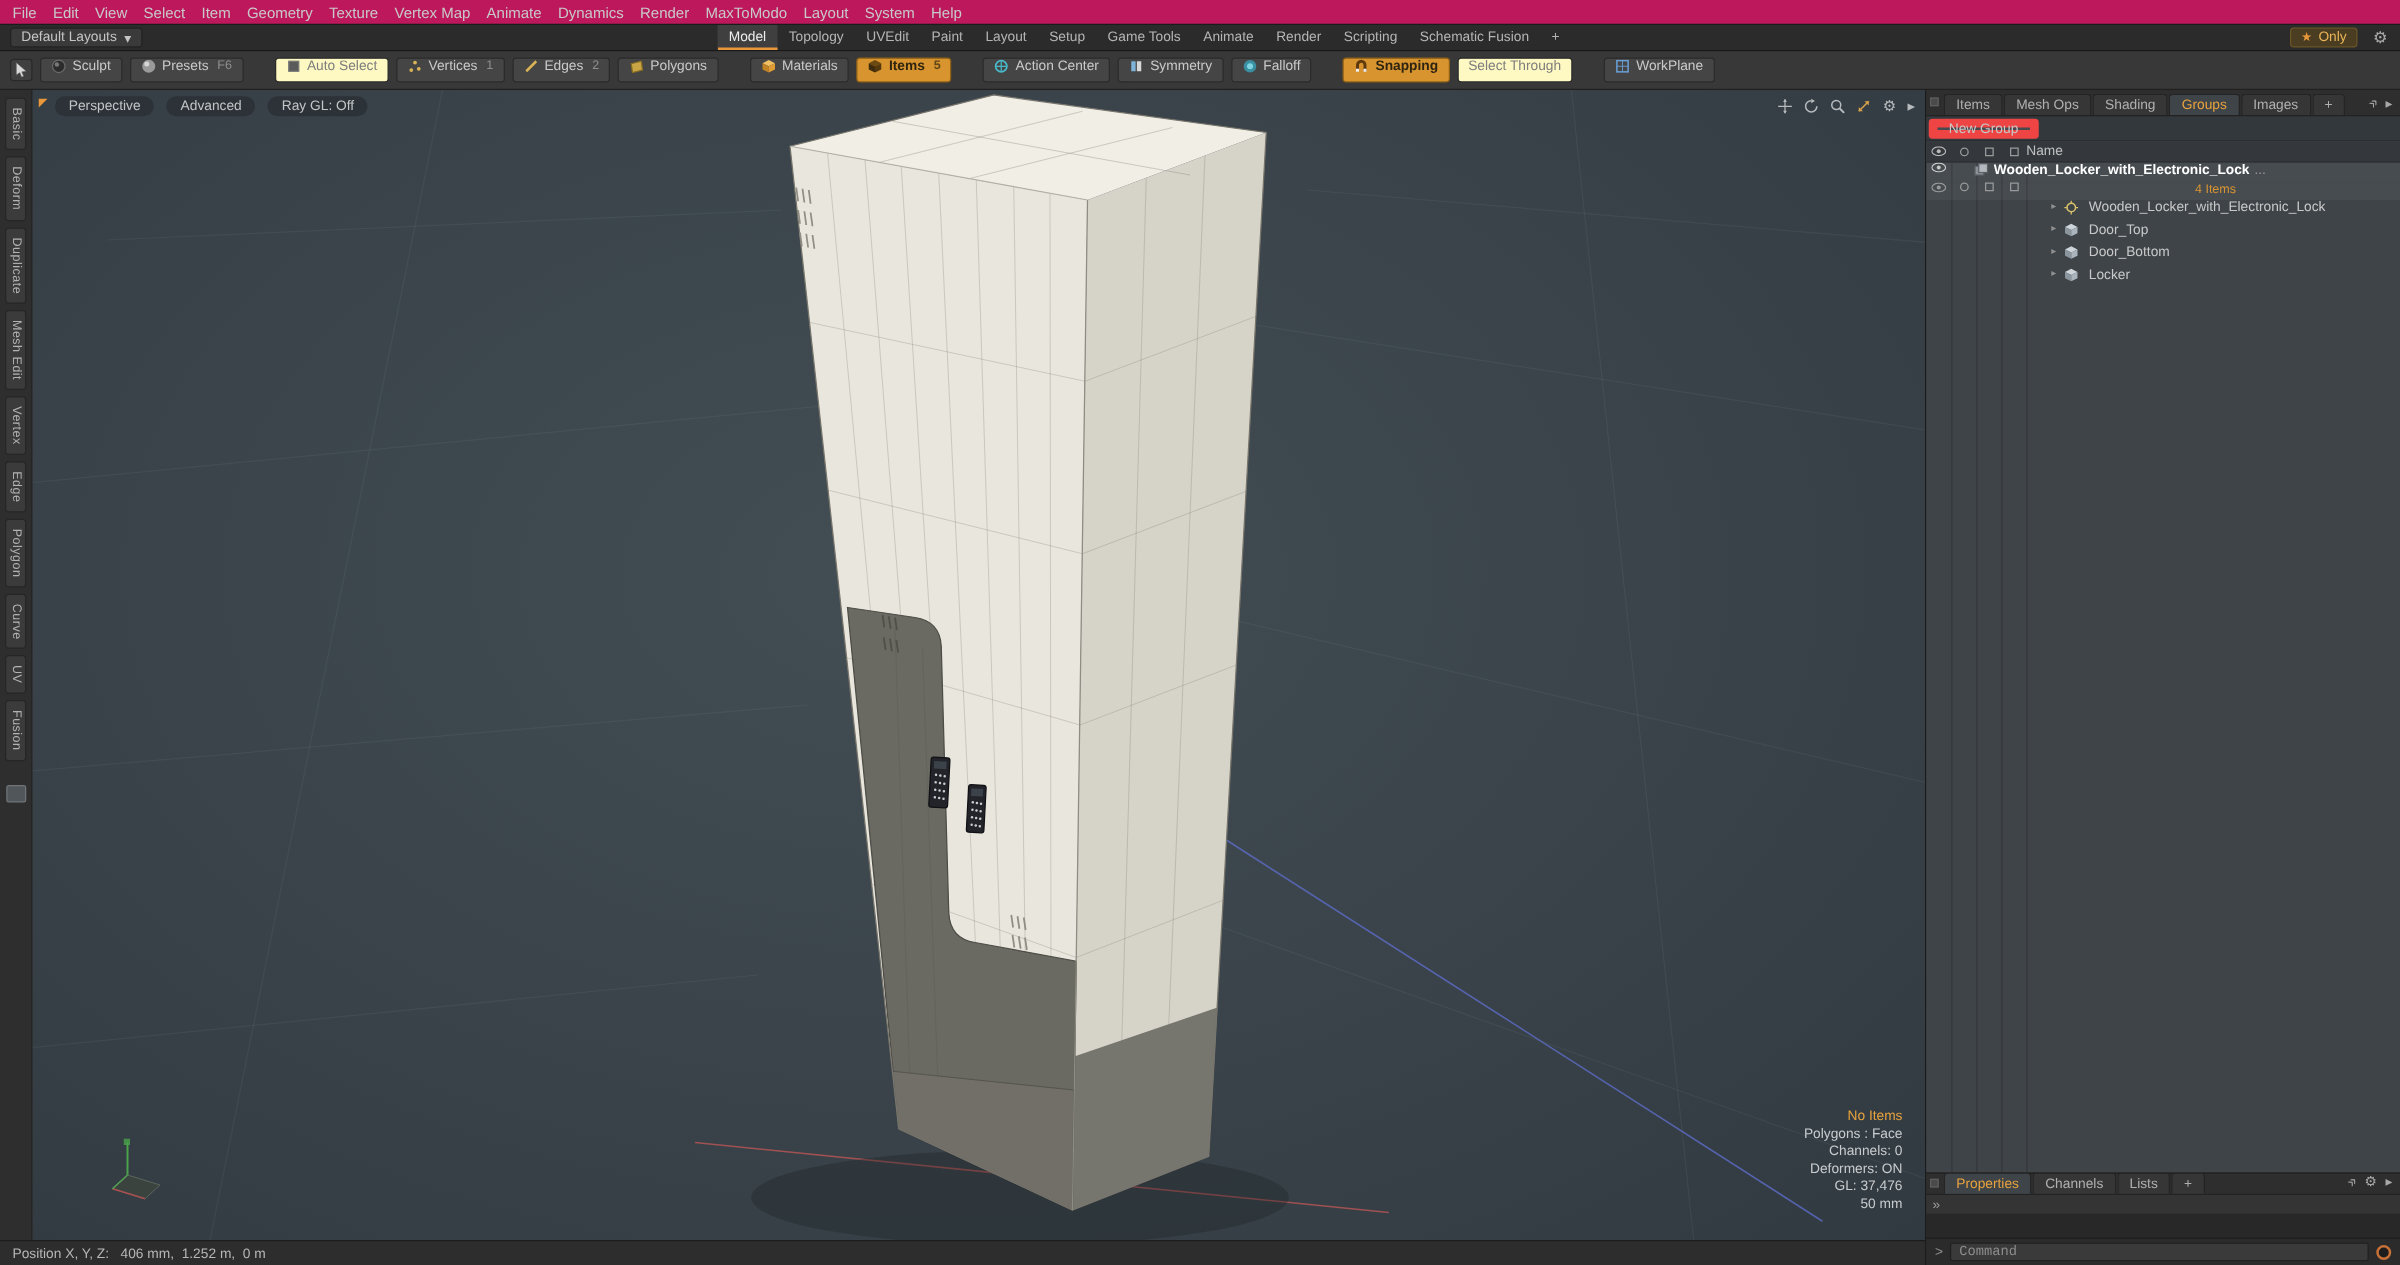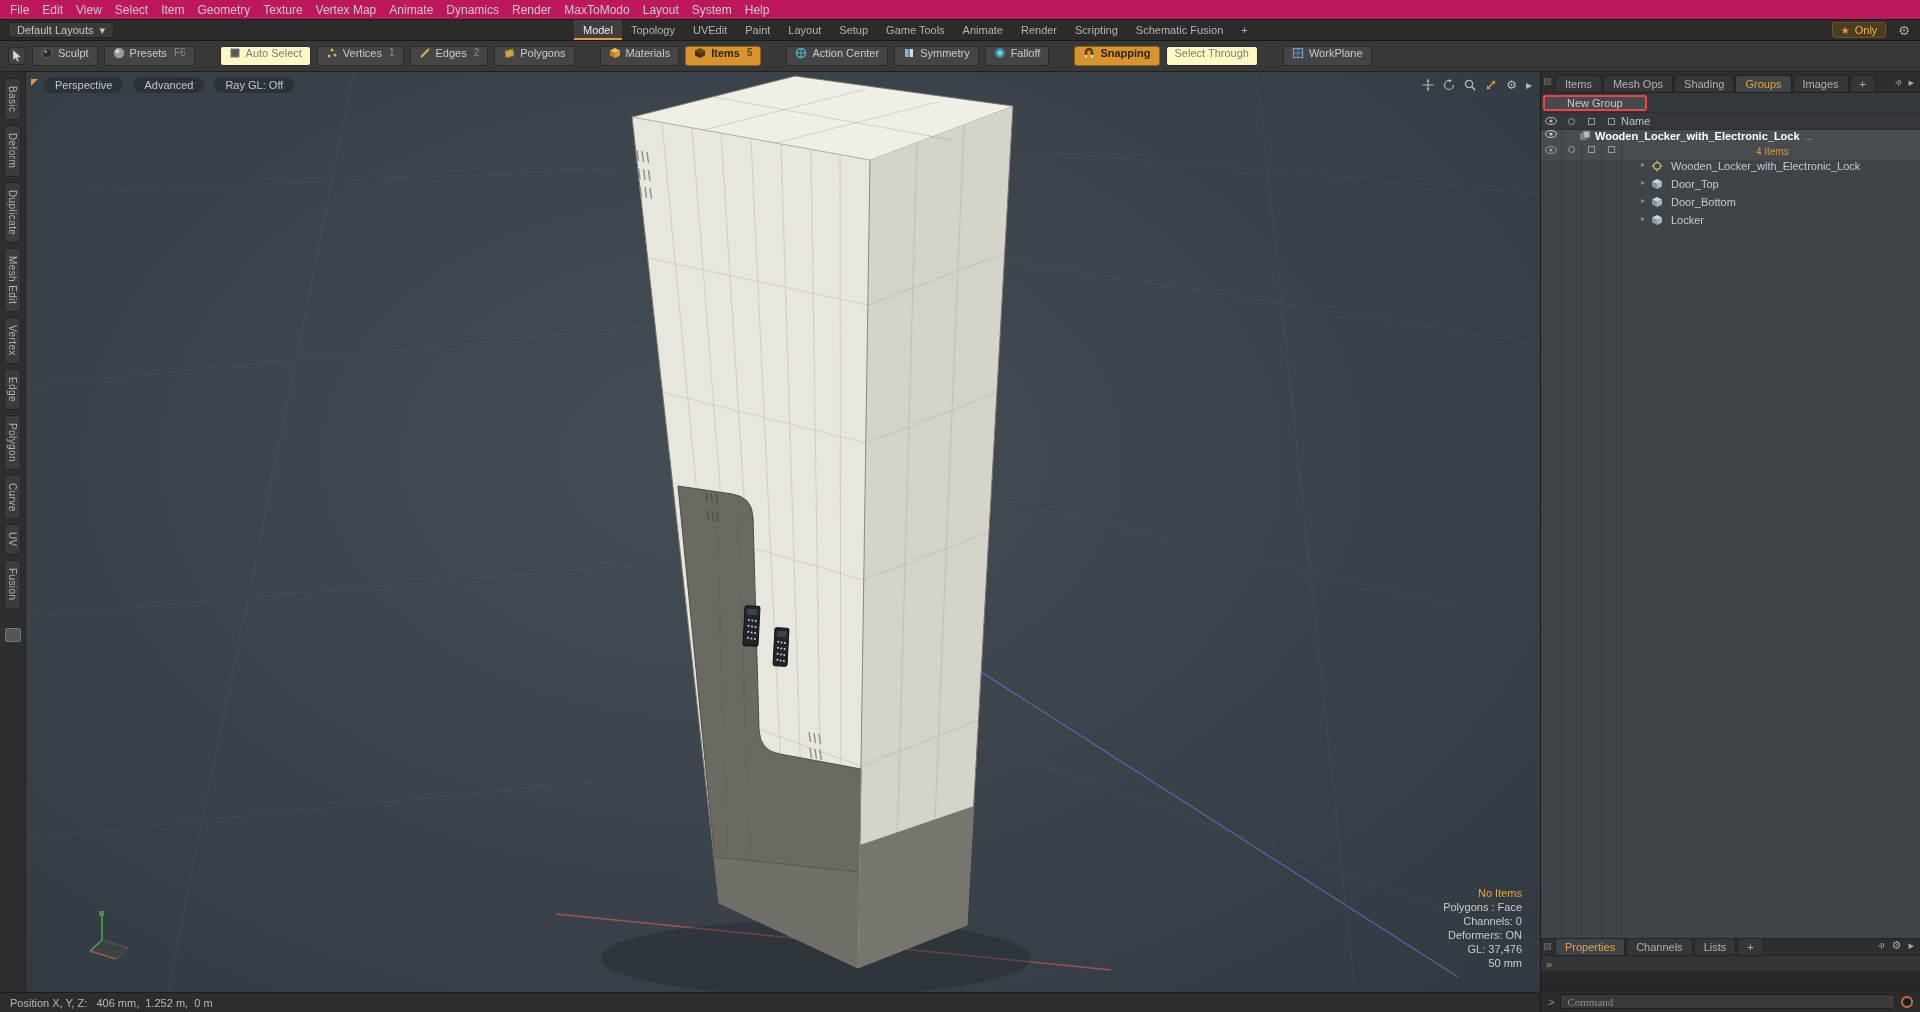--- a/index.html
+++ b/index.html
@@ -62,21 +62,21 @@
   .right-panel{position:absolute;right:0;top:0;width:380px;bottom:0;background:#2e2e2e;
     border-left:1px solid #1b1b1b;display:flex;flex-direction:column}
   .rp-tabs{height:20px;display:flex;align-items:flex-end;padding-left:14px;position:relative;background:#2e2e2e}
   .tab-corner{position:absolute;left:3px;top:6px;width:7px;height:7px;background:#4a4a4a;border:1px solid #5e5e5e}
   .rp-tab{padding:2px 9px;color:#b0b0b0;background:#363636;border:1px solid #242424;border-bottom:none;
     border-radius:3px 3px 0 0;margin-right:1px;white-space:nowrap}
   .rp-tab.active{color:#e8a33d;background:#3f4449}
   .rp-right-icons{margin-left:auto;display:flex;gap:7px;align-items:center;padding:0 6px 3px 0;color:#a8a8a8}
   .expand-glyph{display:inline-block;transform:rotate(-45deg);font-size:12px}
   .rp-toolrow{height:20px;background:#33383c;display:flex;align-items:center;padding:0 2px;border-top:1px solid #222}
-  .new-group{height:16px;padding:0 22px;background:#46494d;border:2px solid #ef4444;border-radius:3px;
+  .new-group{height:16px;padding:0 9px;background:#46494d;border:7px solid #ef4444;border-radius:3px;
     color:#c9c9c9;font-size:11px;display:flex;align-items:center}
   .tree{flex:1;background:#3f4449;position:relative;overflow:hidden;border-top:1px solid #2a2e32}
   .tree-vline{position:absolute;top:0;bottom:0;width:1px;background:rgba(0,0,0,.18)}
   .tree-header{height:17px;background:#34383c;border-bottom:1px solid #2b2f33;display:flex;align-items:center;position:relative}
   .hcell{width:20px;display:flex;justify-content:center}
   .hname{color:#c0c0c0}
   .circ{width:7px;height:7px;border:1px solid #9a9a9a;border-radius:50%}
   .sqr{width:7px;height:7px;border:1px solid #9a9a9a}
   .tree-row{display:flex;align-items:flex-start;position:relative}
   .group-row{height:16px;background:rgba(255,255,255,.045)}
@@ -90,21 +90,21 @@
   .child .label{color:#c9c9c9;margin-left:4px;white-space:nowrap}
   .row-main{display:flex;align-items:center;margin-left:18px;flex:1;min-width:0}
   .mini-ico{width:12px;height:12px;margin-right:4px;flex:0 0 auto}
   
   .rp-tabs2{height:17px;display:flex;align-items:flex-end;padding-left:14px;background:#2e2e2e;position:relative;border-top:1px solid #222}
   .subrow{height:16px;background:#343434;border-top:1px solid #232323;display:flex;align-items:center;padding-left:5px;color:#9c9c9c}
   .rp-gap{height:19px;background:#282828}
   .cmd-row{height:22px;background:#2b2b2b;border-top:1px solid #1d1d1d;display:flex;align-items:center;gap:6px;padding:0 7px}
   .cmd-prompt{color:#8f8f8f}
   .cmd-input{flex:1;height:15px;background:#3a3a3a;border:1px solid #202020;border-radius:2px;
-    color:#cccccc;padding:0 6px;font-size:11px;font-family:Liberation Serif, serif;outline:none}
+    color:#cccccc;padding:0 6px;font-size:11px;font-family:Liberation Mono, monospace;outline:none}
   .cmd-input::placeholder{color:#8d8d8d}
   .record{width:12px;height:12px;border-radius:50%;border:2px solid #c87137;background:#1d1d1d;flex:0 0 auto}
 </style>
 </head>
 <body>
 
 <div class="menubar">
   <span class="menu-item">File</span>
   <span class="menu-item">Edit</span>
   <span class="menu-item">View</span>

